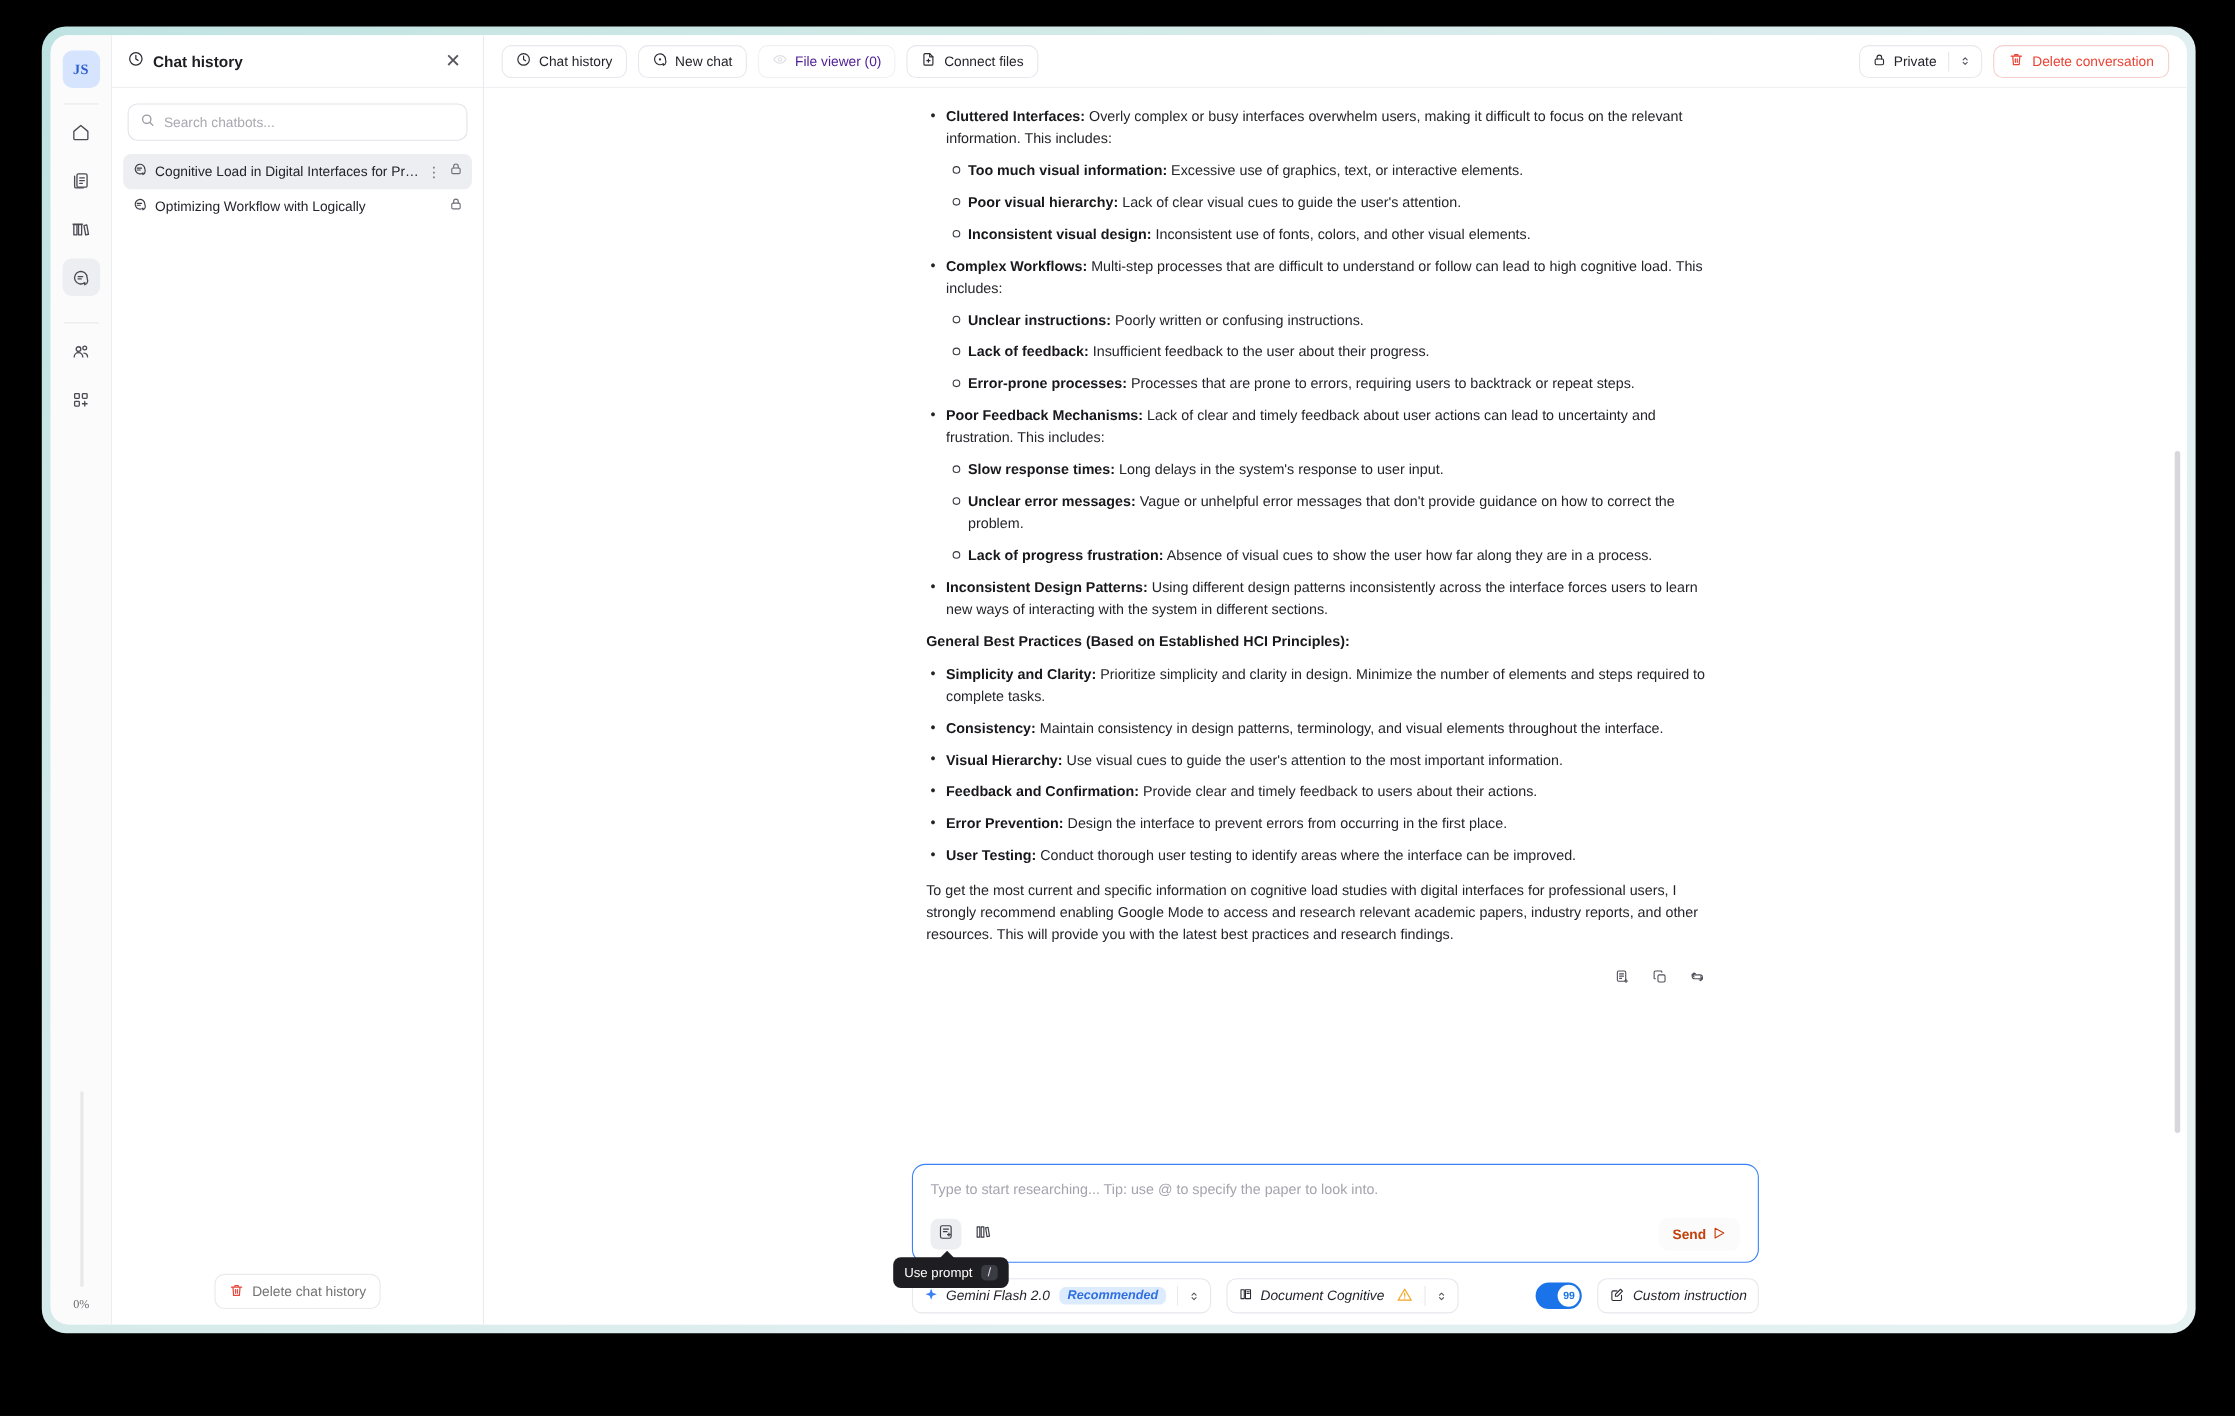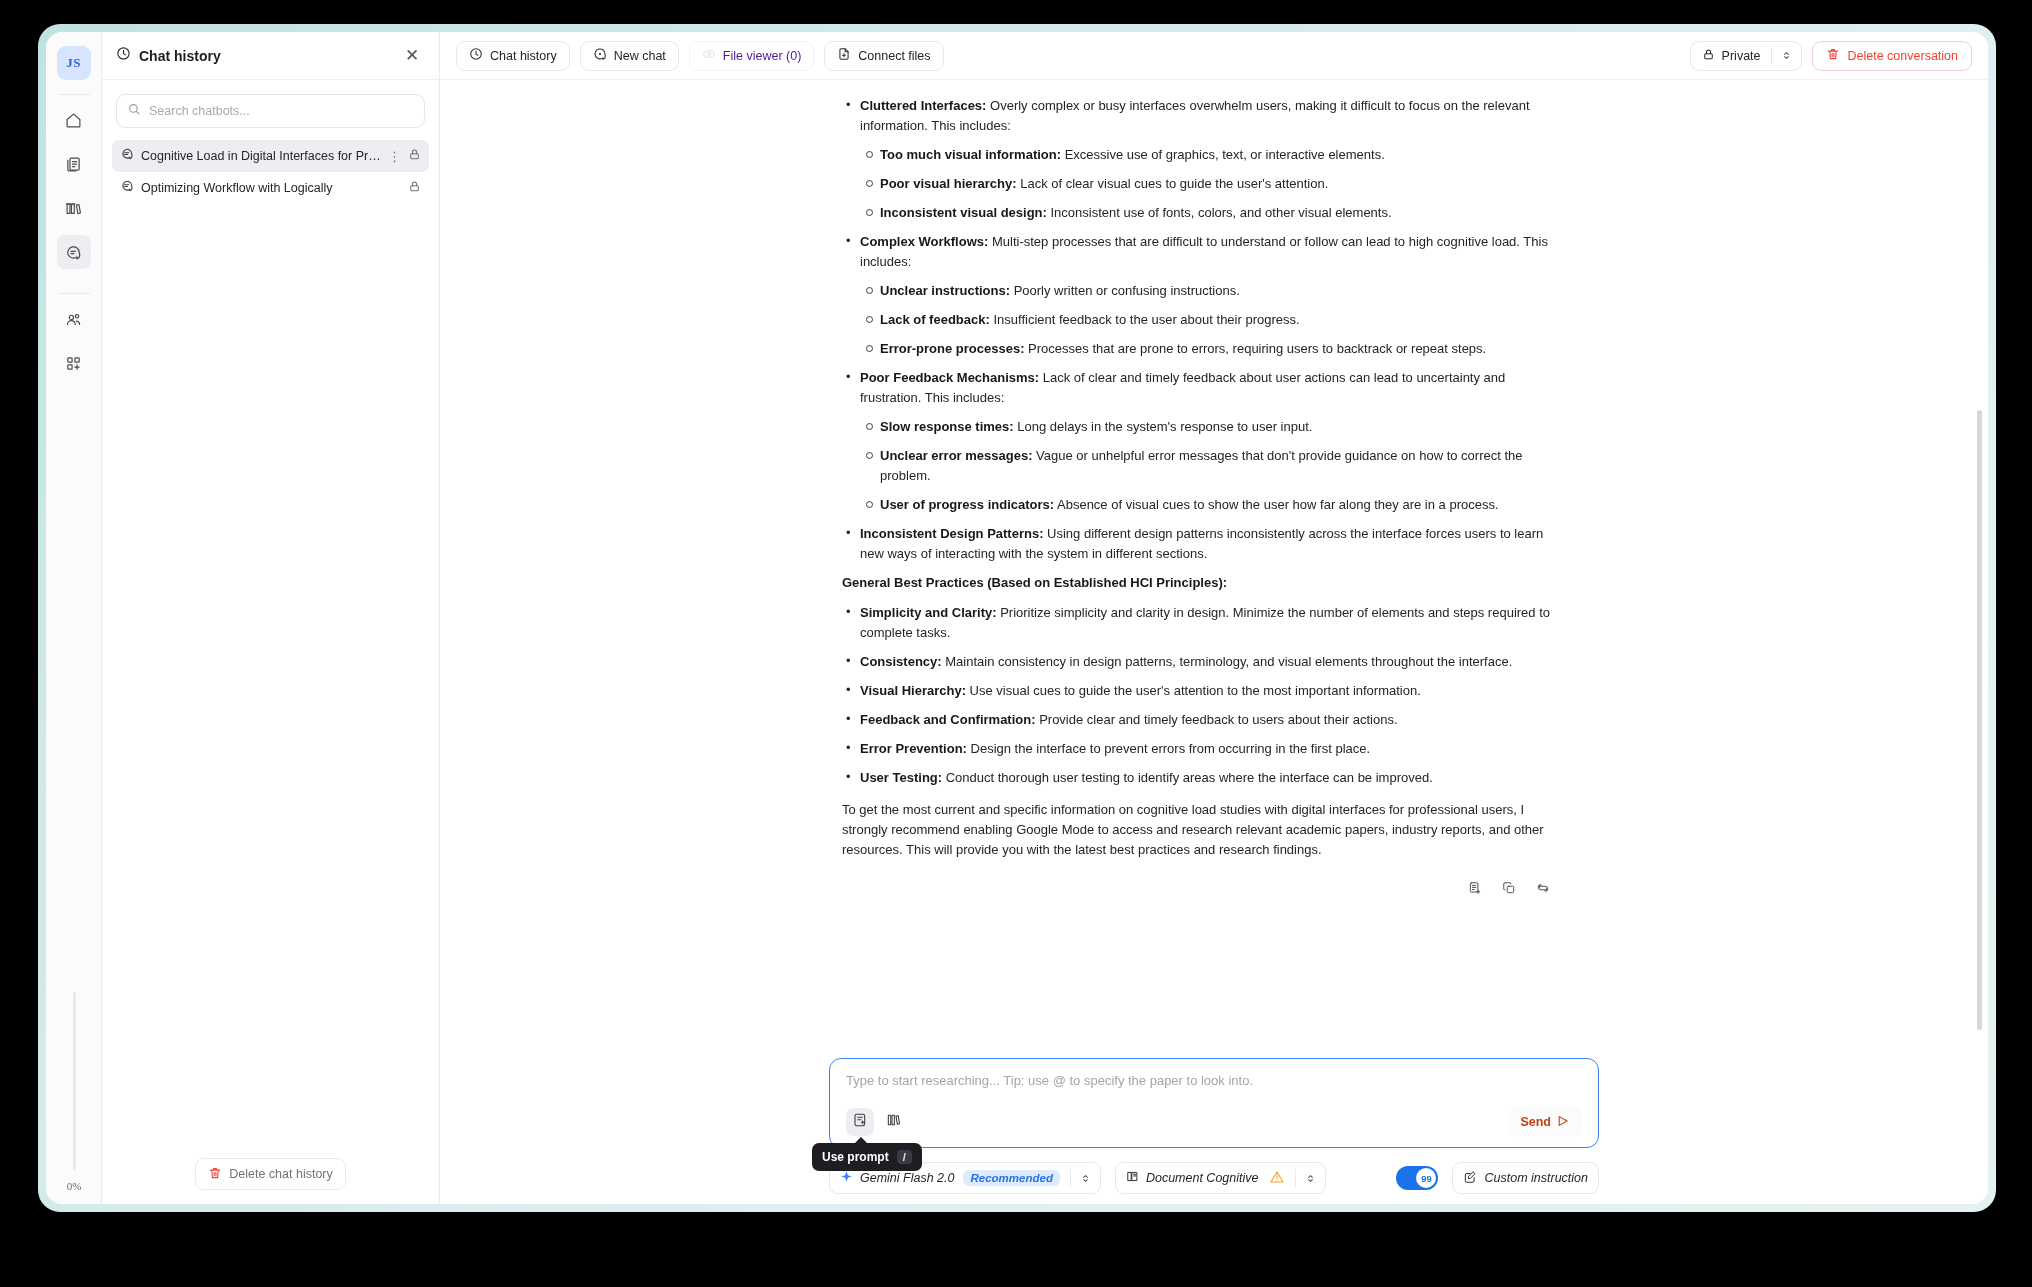--- a/index.html
+++ b/index.html
@@ -283,21 +283,21 @@
     margin-left: auto;
     height: 30px; padding: 0 12px; border-radius: 9px;
     background: #fbfbfc; color: #c2410c;
     display:flex; align-items:center; gap:5px;
     font-size: 12.5px; font-weight: 700; cursor: default;
   }
   .tooltip {
     position: absolute;
     left: 812px; top: 1143px;
     background: #1d1d22; color: #fff;
-    font-size: 12px; font-weight: 700;
+    font-size: 12px; font-weight: 400;
     padding: 7px 10px;
     border-radius: 7px;
     display: flex; align-items: flex-end; gap: 8px;
     z-index: 40;
   }
   .tooltip .kbd {
     background: #3b3b43; border-radius: 4px;
     padding: 1px 6px; font-size: 11px; color:#e7e7ee;
   }
   .tooltip::after {
@@ -583,21 +583,21 @@
                  <li><span class="b">Lack of feedback:</span><span> Insufficient feedback to the user about their progress.</span></li>
                  <li><span class="b">Error-prone processes:</span><span> Processes that are prone to errors, requiring users to backtrack or repeat steps.</span></li>
                </ul>
              </li>
 
              <li>
                <span class="b">Poor Feedback Mechanisms:</span><span> Lack of clear and timely feedback about user actions can lead to uncertainty and frustration. This includes:</span>
                <ul class="l2">
                  <li><span class="b">Slow response times:</span><span> Long delays in the system's response to user input.</span></li>
                  <li><span class="b">Unclear error messages:</span><span> Vague or unhelpful error messages that don't provide guidance on how to correct the problem.</span></li>
-                 <li><span class="b">User of progress indicators:</span><span> Absence of visual cues to show the user how far along they are in a process.</span></li>
+                 <li><span class="b">Lack of progress frustration:</span><span> Absence of visual cues to show the user how far along they are in a process.</span></li>
                </ul>
              </li>
 
              <li>
                <span class="b">Inconsistent Design Patterns:</span><span> Using different design patterns inconsistently across the interface forces users to learn new ways of interacting with the system in different sections.</span>
              </li>
            </ul>
 
            <div class="section-head">General Best Practices (Based on Established HCI Principles):</div>
 

